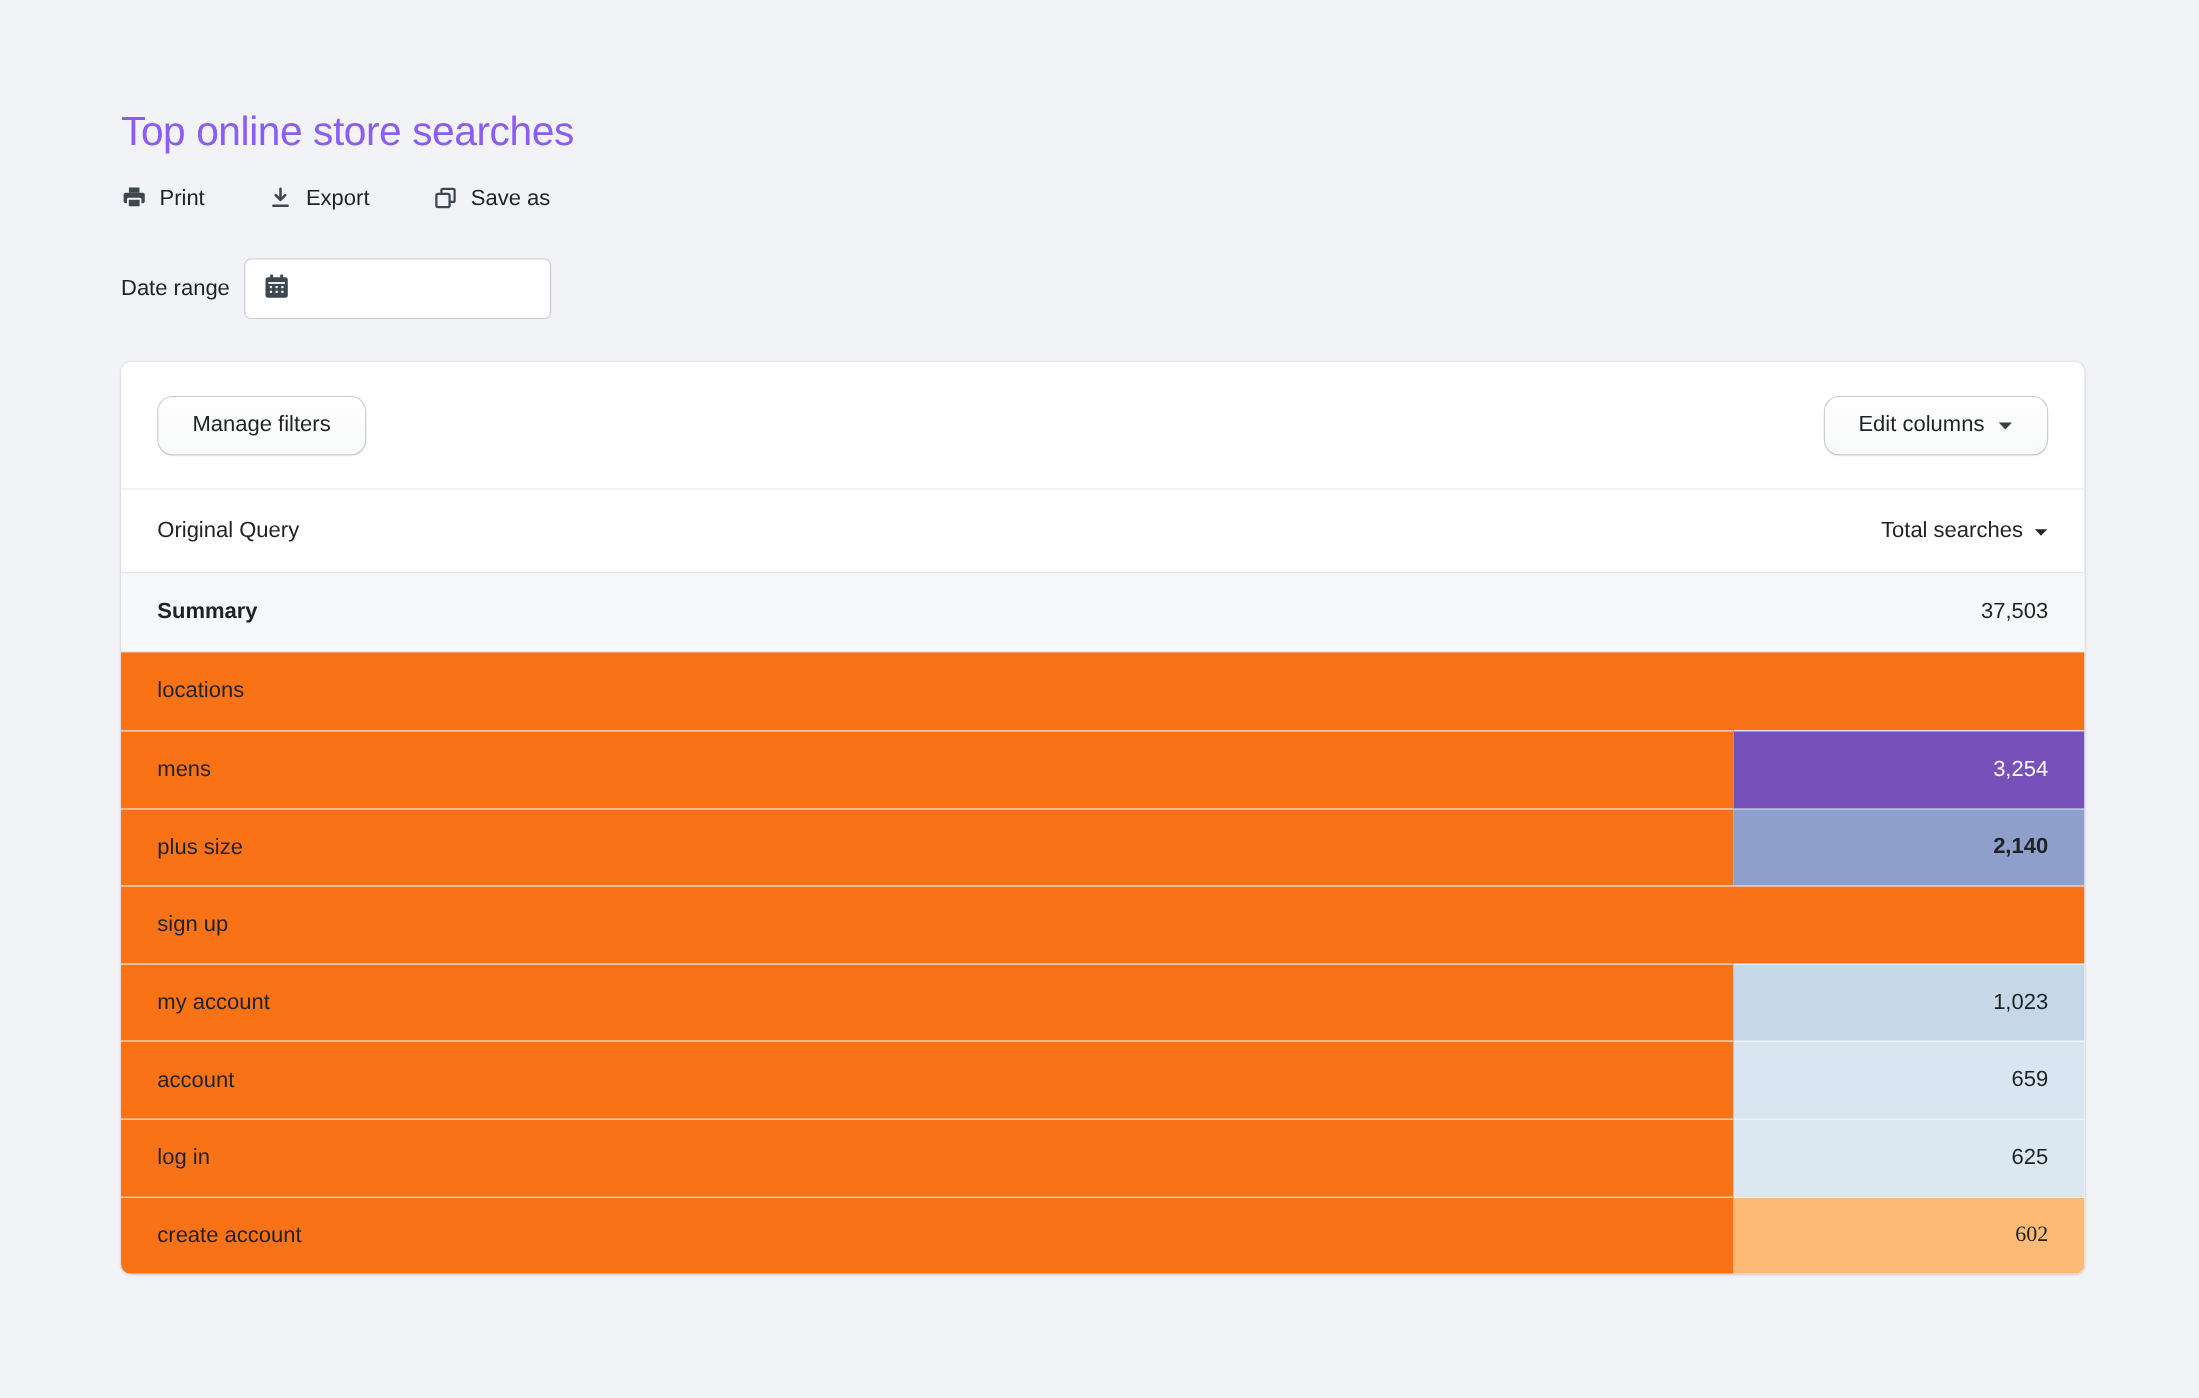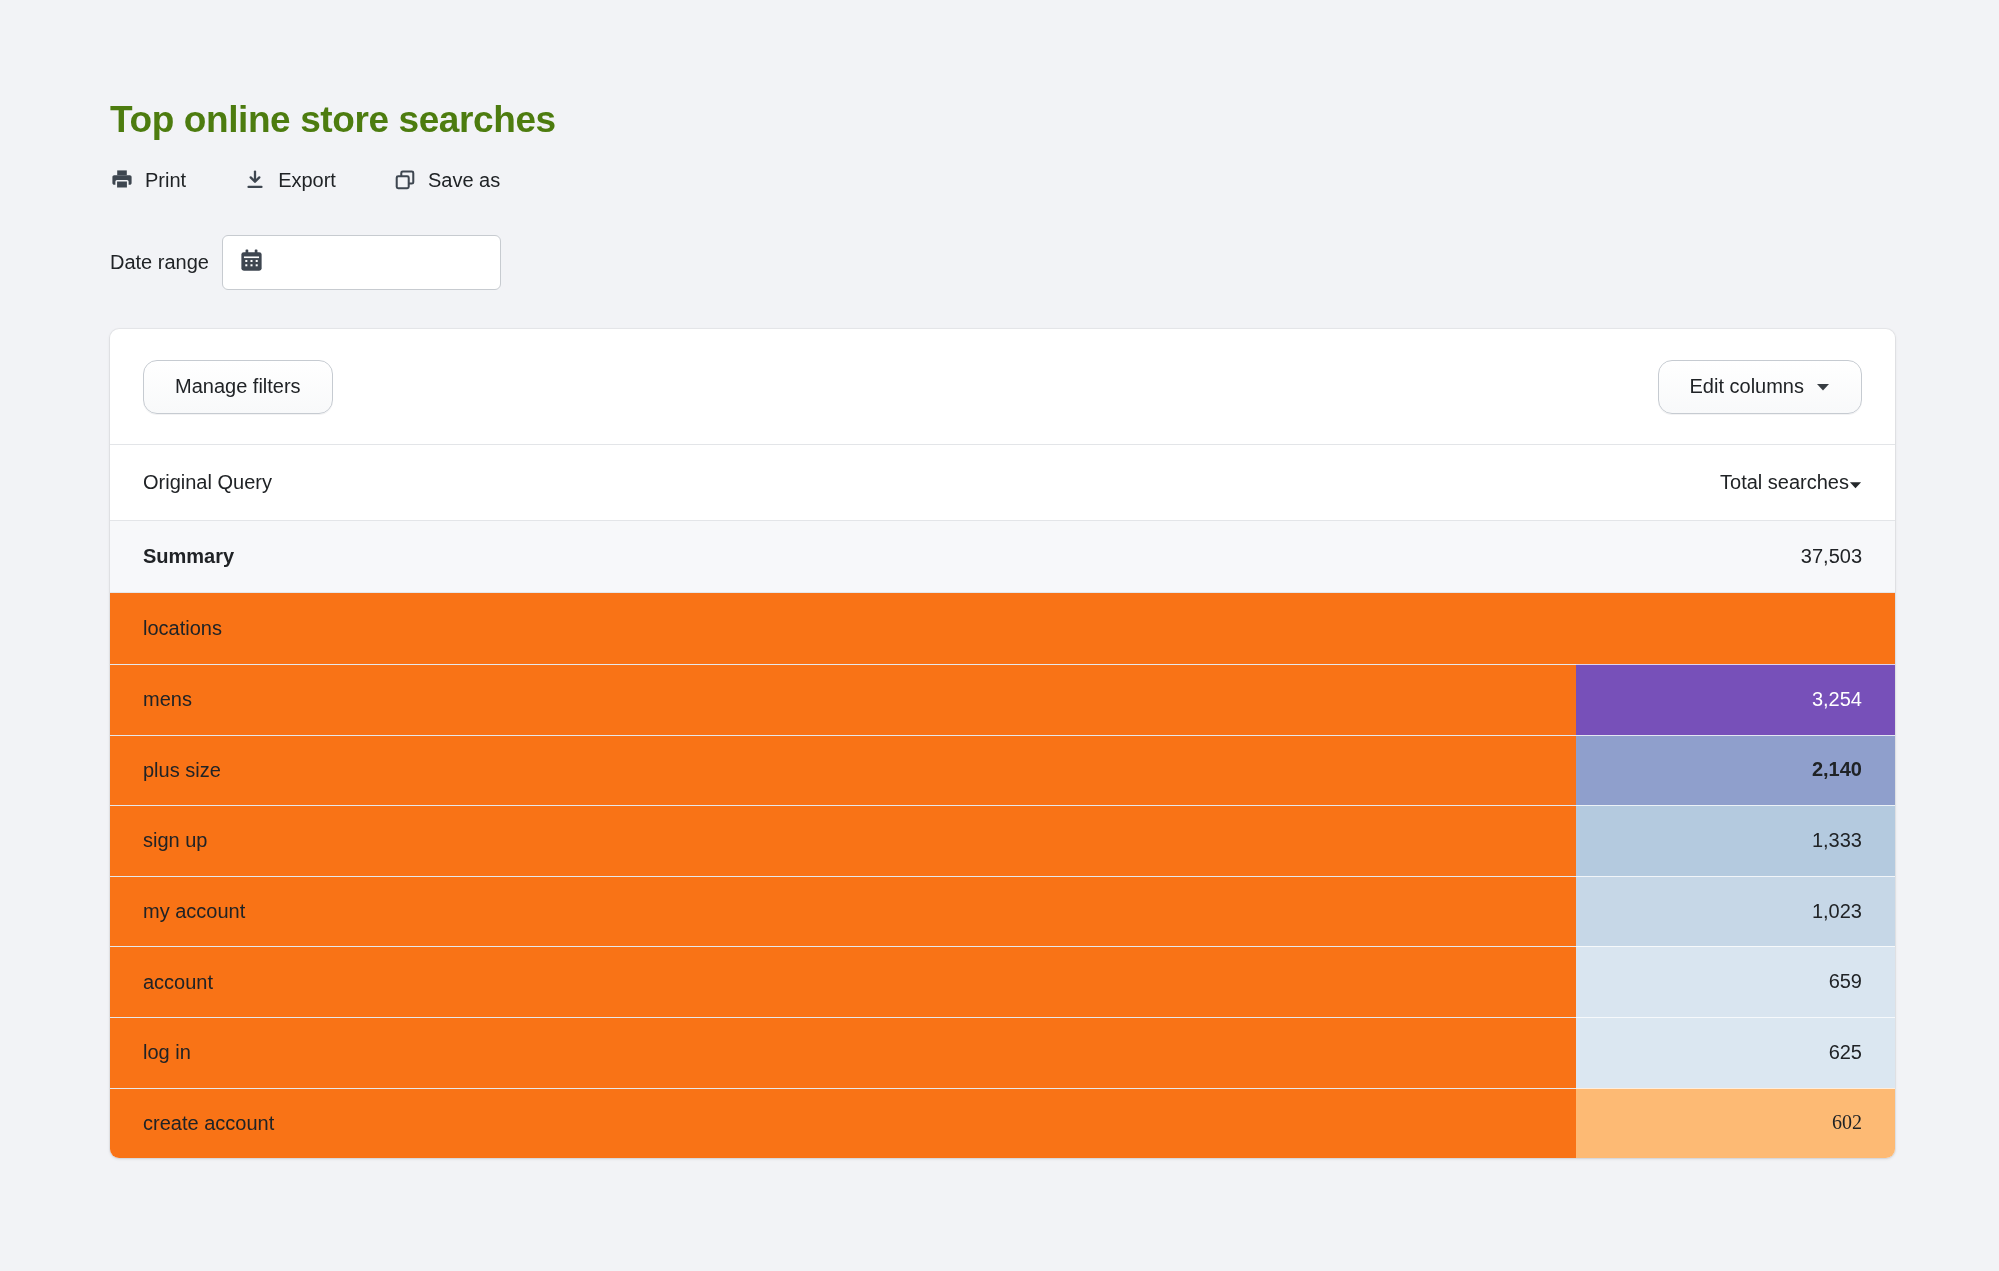--- a/index.html
+++ b/index.html
@@ -6,23 +6,23 @@
   html, body { width: 1999px; height: 1271px; overflow: hidden; }
   body {
     background: #f2f3f6;
     font-family: "Liberation Sans", "DejaVu Sans", sans-serif;
     color: #202326;
   }
   .content { padding: 98px 104px 0 110px; }
 
   .page-title {
     font-size: 37px;
-    font-weight: 700;
+    font-weight: 400;
     letter-spacing: -0.4px;
-    color: #4d7c0f;
+    color: #8b5cf6;
     line-height: 1.2;
   }
 
   
   .actions { display: flex; align-items: center; gap: 57px; margin-top: 26px; }
   .action {
     display: flex; align-items: flex-end; gap: 11px;
     font-size: 20px; color: #202326; cursor: pointer;
     background: none; border: none; font-family: inherit;
   }
@@ -73,21 +73,21 @@
   .btn svg { display: block; }
 
   
   .thead {
     height: 76px; flex: none;
     display: flex; align-items: center; justify-content: space-between;
     padding: 0 33px;
     font-size: 20px; color: #202326;
     border-bottom: 1px solid #e3e5e8;
   }
-  .thead .sort { display: inline-flex; align-items: center; cursor: pointer; }
+  .thead .sort { display: inline-flex; align-items: center; gap: 10px; cursor: pointer; }
 
   .summary-row {
     height: 72px; flex: none;
     background: #f7f8fa;
     display: flex; align-items: center; justify-content: space-between;
     padding: 0 33px;
     font-size: 20px;
     border-bottom: 1px solid #e6e7e9;
   }
   .summary-row .s-label { font-weight: 700; }
@@ -217,21 +217,20 @@
     <div class="cell-v" style="background-color: rgb(119, 80, 185); color: rgb(255, 255, 255);">3,254</div>
   </div>
 
   <div class="trow">
     <div class="cell-q">plus size</div>
     <div class="cell-v" style="background-color: rgb(143, 159, 204); color: rgb(32, 35, 38); font-weight: bold;">2,140</div>
   </div>
 
   <div class="trow">
     <div class="cell-q">sign up</div>
-    <div class="cell-v" style="background-color: rgb(180, 202, 223); color: rgb(32, 35, 38);">1,333</div>
   </div>
 
   <div class="trow">
     <div class="cell-q">my account</div>
     <div class="cell-v" style="background-color: rgb(198, 215, 231); color: rgb(32, 35, 38);">1,023</div>
   </div>
 
   <div class="trow">
     <div class="cell-q">account</div>
     <div class="cell-v" style="background-color: rgb(217, 229, 240); color: rgb(32, 35, 38);">659</div>

